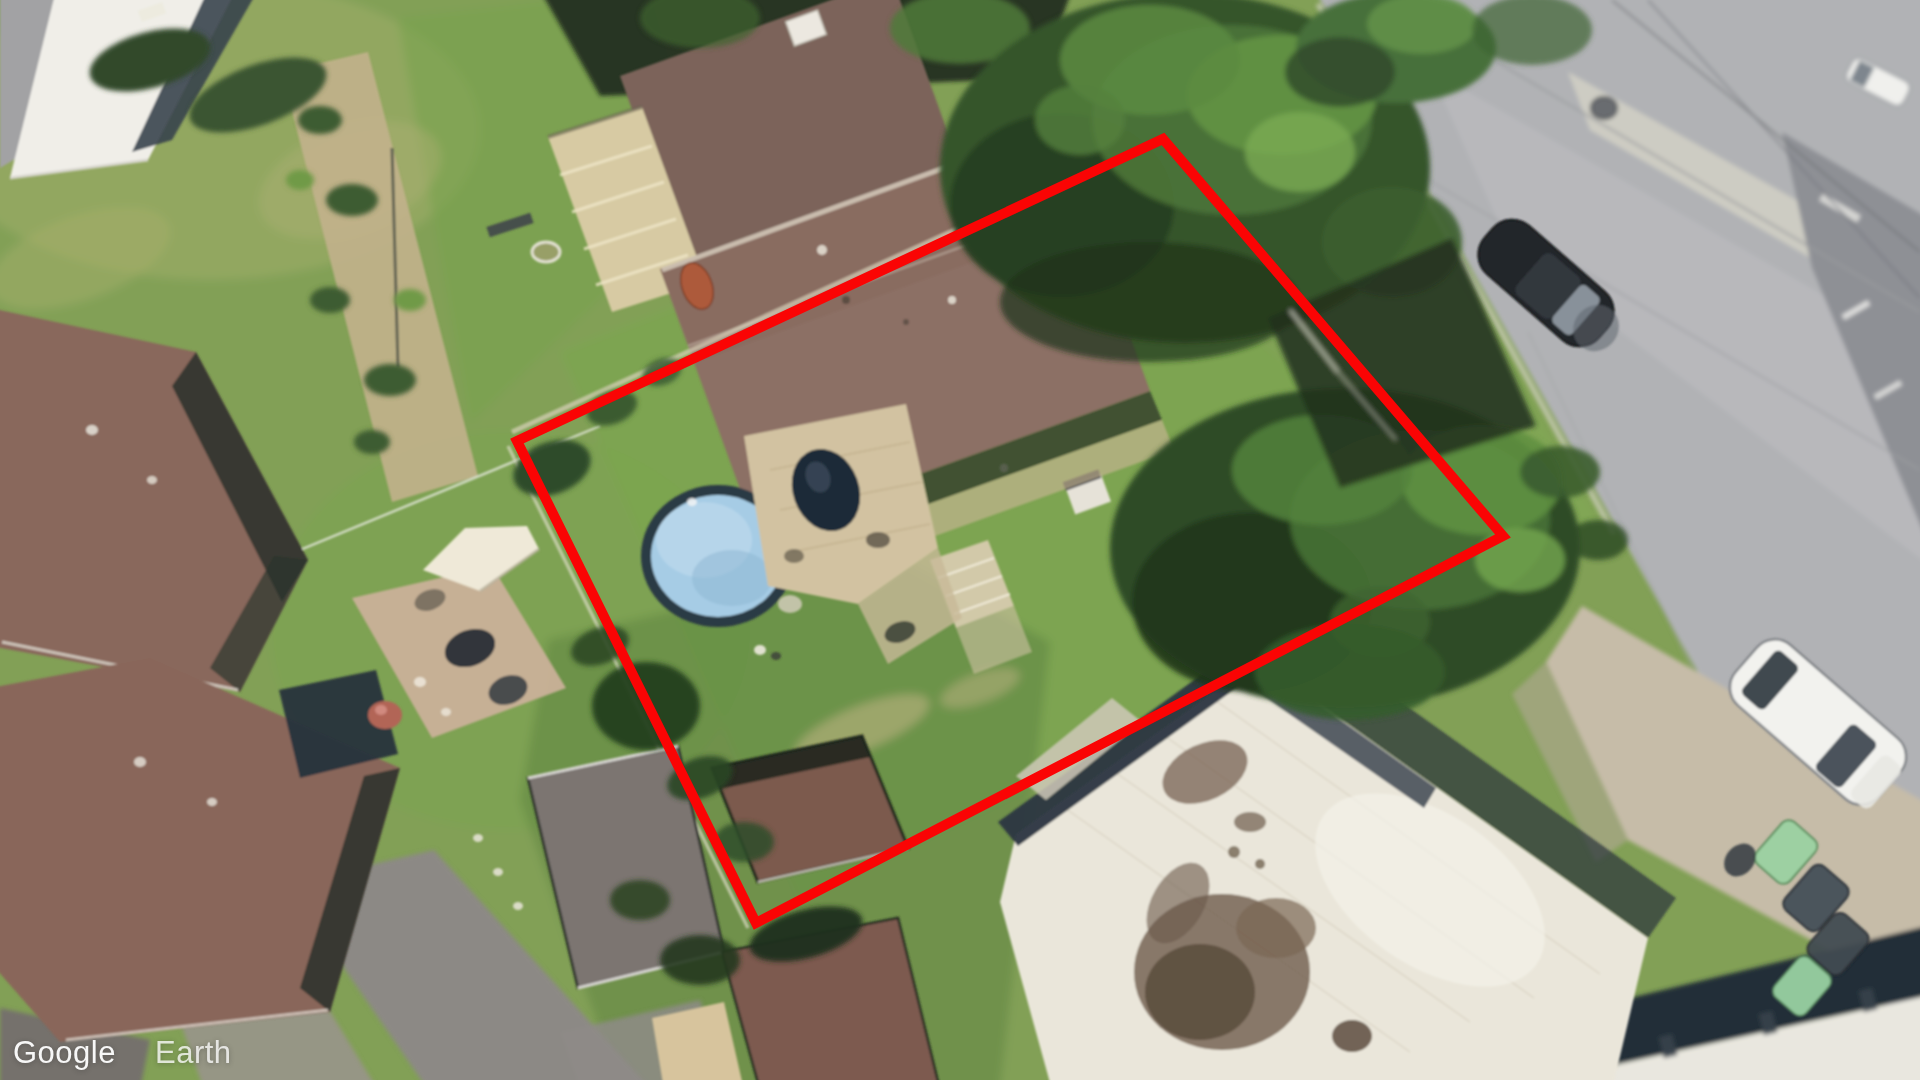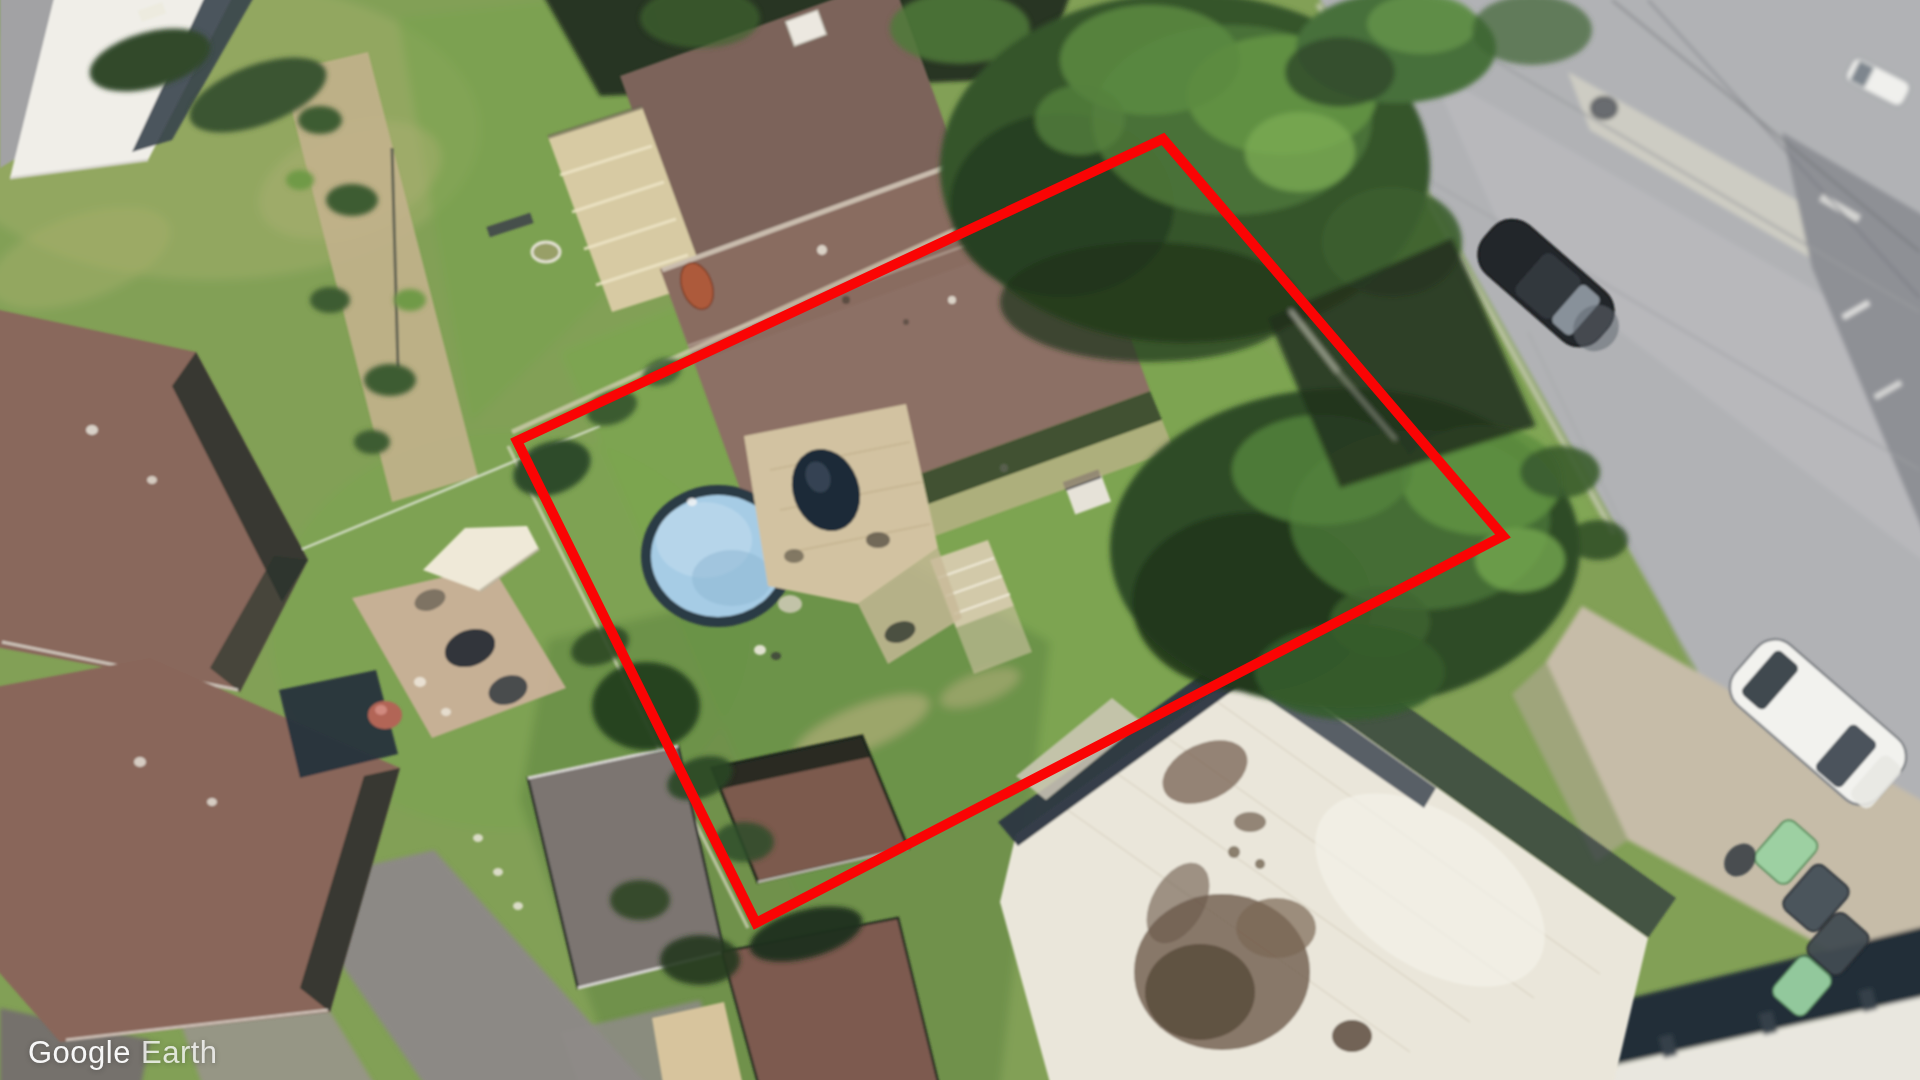--- a/index.html
+++ b/index.html
@@ -1,24 +1,24 @@
 <!DOCTYPE html>
 <html><head>
 <meta charset="utf-8">
 <title>Google Earth</title>
 <style>
   html,body{margin:0;padding:0;background:#111;overflow:hidden;}
   #stage{position:relative;width:1920px;height:1080px;overflow:hidden;
          font-family:"Liberation Sans", sans-serif;background:#82a057;}
   #scene{position:absolute;left:0;top:0;width:100%;height:100%;display:block;}
-  #watermark{position:absolute;left:28px;bottom:12px;display:flex;gap:10px;
+  #watermark{position:absolute;left:13px;bottom:12px;display:flex;gap:10px;
              font-size:31px;letter-spacing:.5px;line-height:1;
              text-shadow:0 1px 5px rgba(40,40,40,.35);user-select:none;pointer-events:none;}
   #watermark .wm-g{color:rgba(255,255,255,.95);}
-  #watermark .wm-e{color:rgba(255,255,255,.78);}
+  #watermark .wm-e{color:rgba(255,255,255,.78);margin-left:29px;}
 </style>
 </head>
 <body>
 
 <div id="stage">
   <svg id="scene" viewBox="0 0 1920 1080" preserveAspectRatio="none">
     <defs>
       <filter id="blur-soft" x="-10%" y="-10%" width="120%" height="120%">
           <feGaussianBlur stdDeviation="5"></feGaussianBlur>
         </filter>

